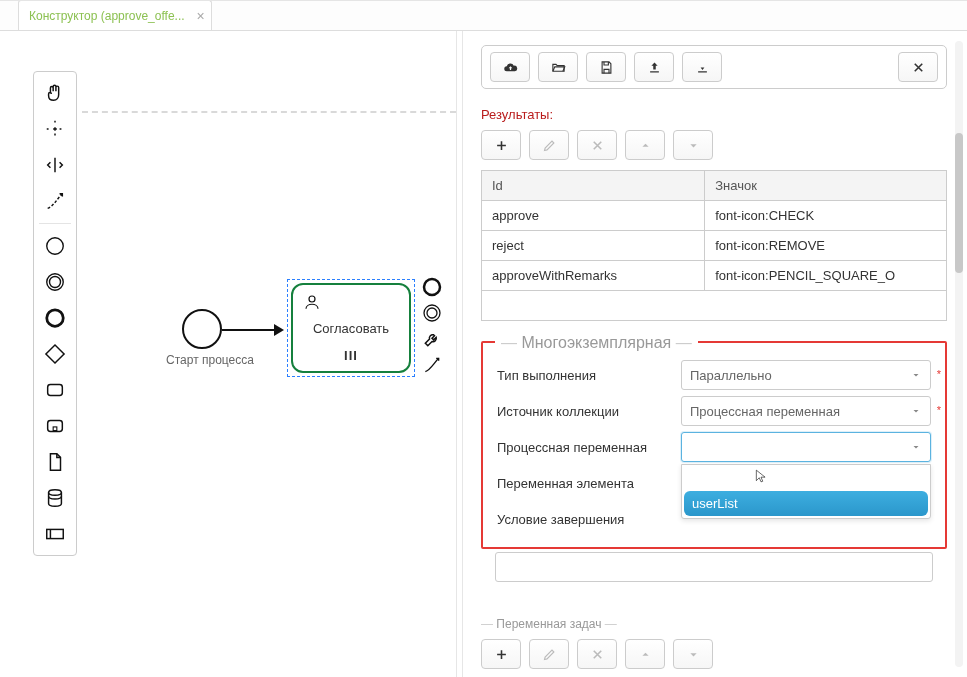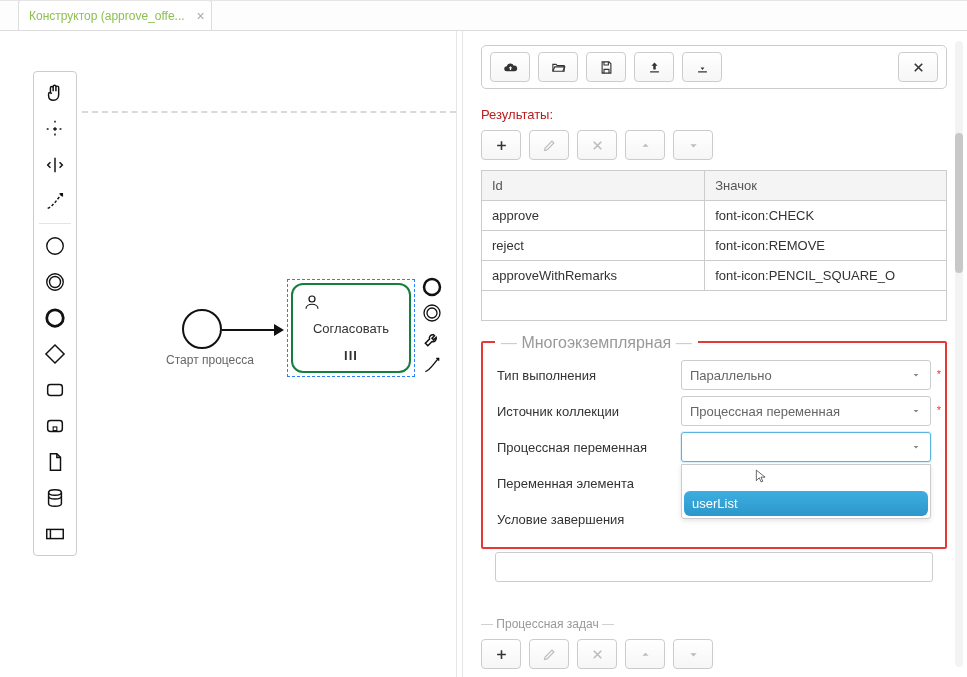--- a/index.html
+++ b/index.html
@@ -383,21 +383,21 @@
             <div class="lbl">Условие завершения</div>
             <div class="ctl"></div>
           </div>
         </div>
 
         <div class="form-row" style="padding:0 14px;">
           <div class="ctl"><input class="textbox" style=""></div>
         </div>
 
         <div class="listeners-wrap">
-          <div class="listeners-legend"><span class="dash">—</span> <span>Процессная задач</span> <span class="dash">—</span></div>
+          <div class="listeners-legend"><span class="dash">—</span> <span>Переменная задач</span> <span class="dash">—</span></div>
           <div style="height:8px"></div>
           <div class="btn-row">
             <div class="btn btn-sm">
                 <svg viewBox="0 0 24 24" stroke="#333" stroke-width="2.5">
                   <path d="M12 5v14M5 12h14"></path>
                 </svg>
               </div>
             <div class="btn btn-sm disabled">
                 <svg viewBox="0 0 24 24" fill="none" stroke="#bbb" stroke-width="1.8">
                   <path d="M4 20l4-1 11-11-3-3L5 16l-1 4z"></path>

